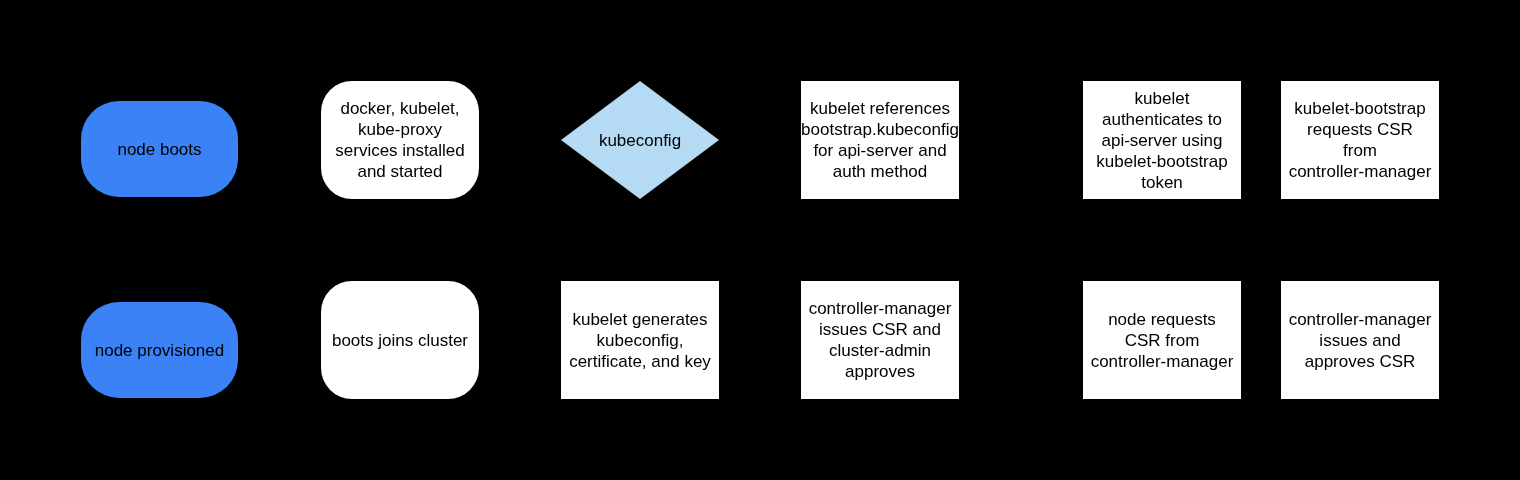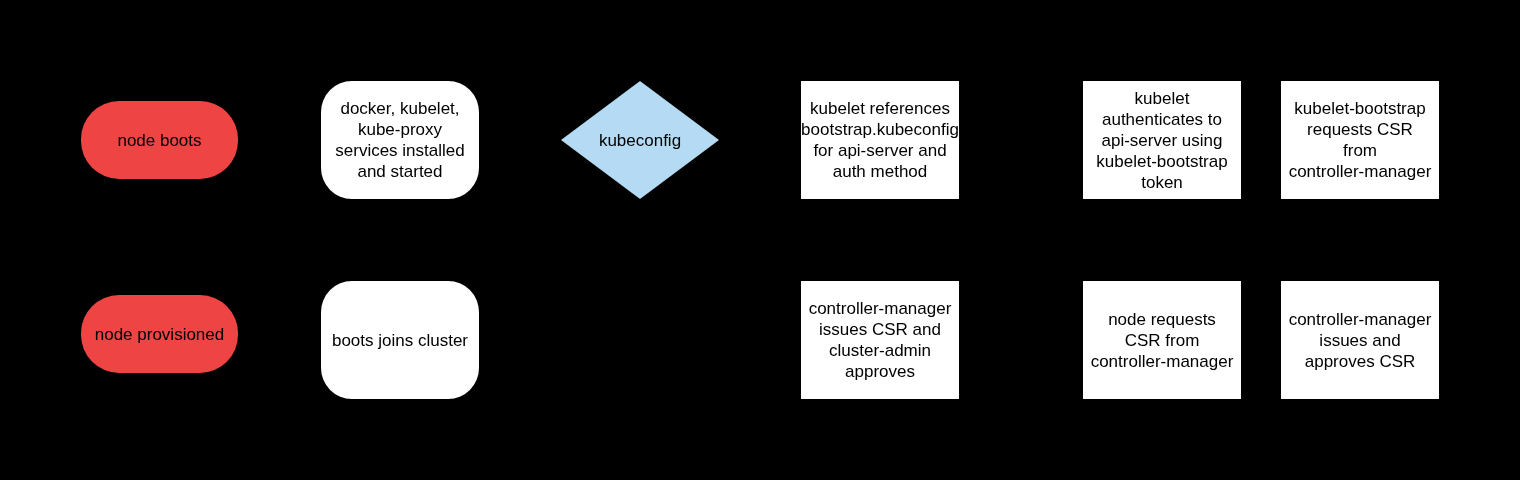--- a/index.html
+++ b/index.html
@@ -26,43 +26,43 @@
     line-height: 21px;
     white-space: pre-line;
   }
   .process {
     width: 158px;
     height: 118px;
     background: #ffffff;
   }
   .terminator {
     width: 157px;
-    height: 78px;
-    background: #ef4444;
+    height: 96px;
+    background: #3b82f6;
     border-radius: 38px;
   }
   .decision {
     width: 158px;
     height: 118px;
     background: #b5dbf4;
     -webkit-clip-path: polygon(50% 0%, 100% 50%, 50% 100%, 0% 50%);
     clip-path: polygon(50% 0%, 100% 50%, 50% 100%, 0% 50%);
   }
   
   .c1 { left: 81px; }
   .c2 { left: 321px; border-radius: 31px; }
   .c3 { left: 561px; }
   .c4 { left: 801px; }
   .c5 { left: 1083px; }
   .c6 { left: 1281px; }
   
   .r1 { top: 81px; }
   .r2 { top: 281px; }
   .r1.terminator { top: 101px; }
-  .r2.terminator { top: 295px; text-align: right; }
+  .r2.terminator { top: 302px; text-align: right; }
 </style>
 </head>
 <body>
 
 <div class="canvas">
 
   <div class="node terminator c1 r1">node boots</div>
 
   <div class="node process c2 r1">docker, kubelet,
 kube-proxy
@@ -84,20 +84,23 @@
 
   <div class="node process c6 r1">kubelet-bootstrap
 requests CSR
 from
 controller-manager</div>
 
   <div class="node terminator c1 r2">node provisioned</div>
 
   <div class="node process c2 r2">boots joins cluster</div>
 
+  <div class="node process c3 r2">kubelet generates
+kubeconfig,
+certificate, and key</div>
 
   <div class="node process c4 r2">controller-manager
 issues CSR and
 cluster-admin
 approves</div>
 
   <div class="node process c5 r2">node requests
 CSR from
 controller-manager</div>
 

